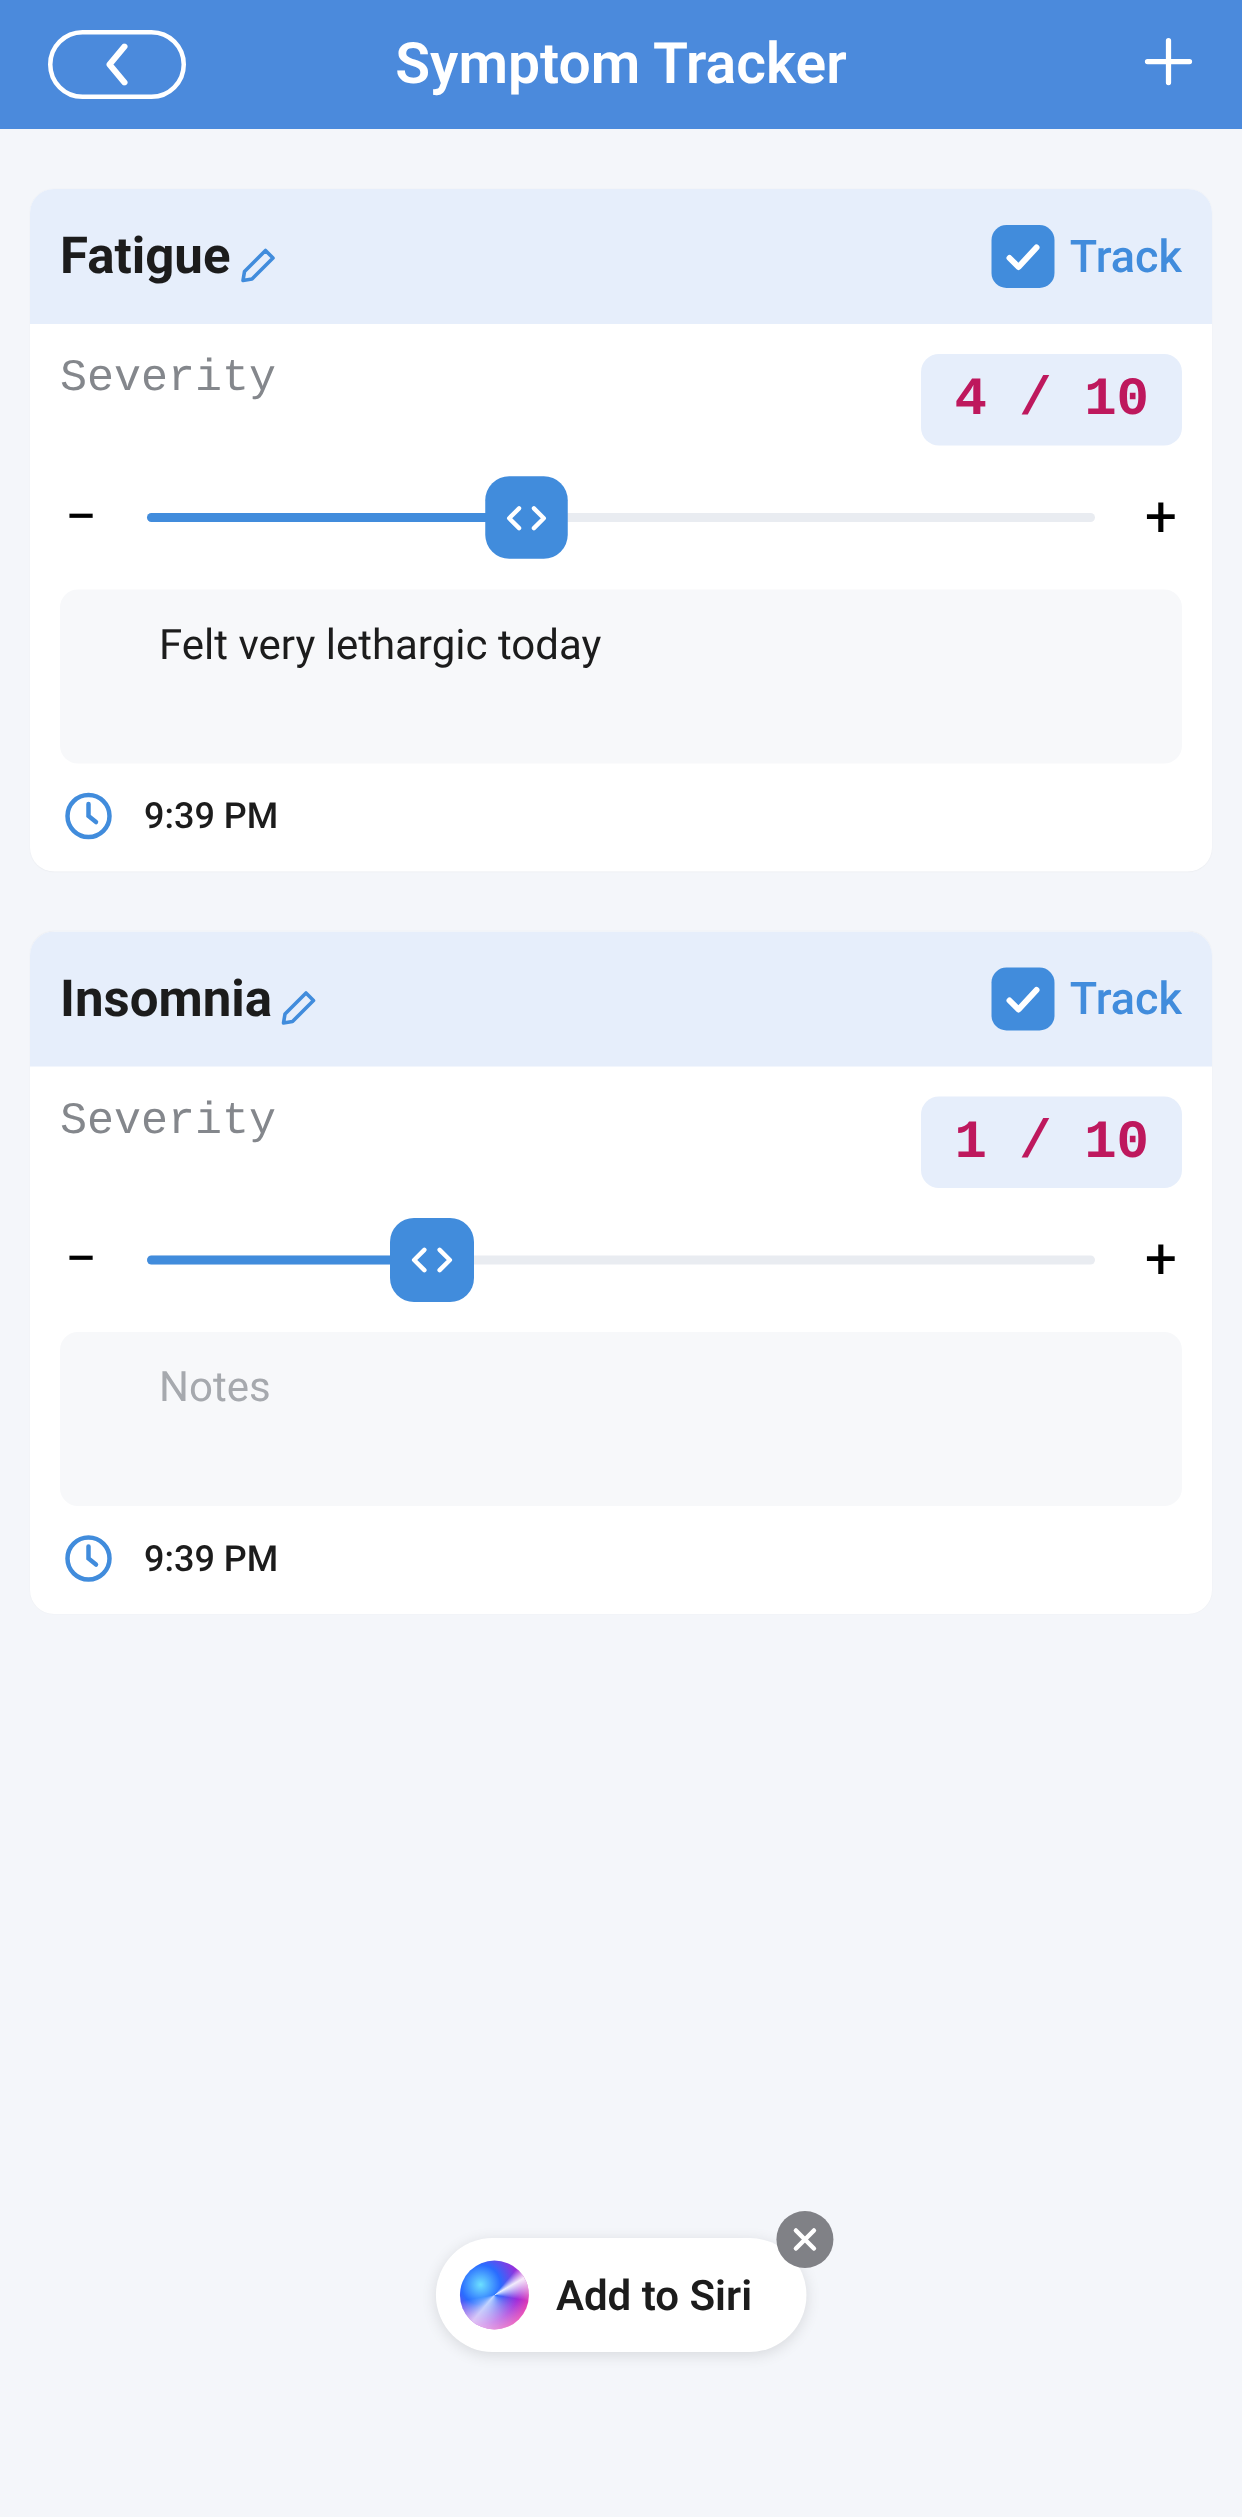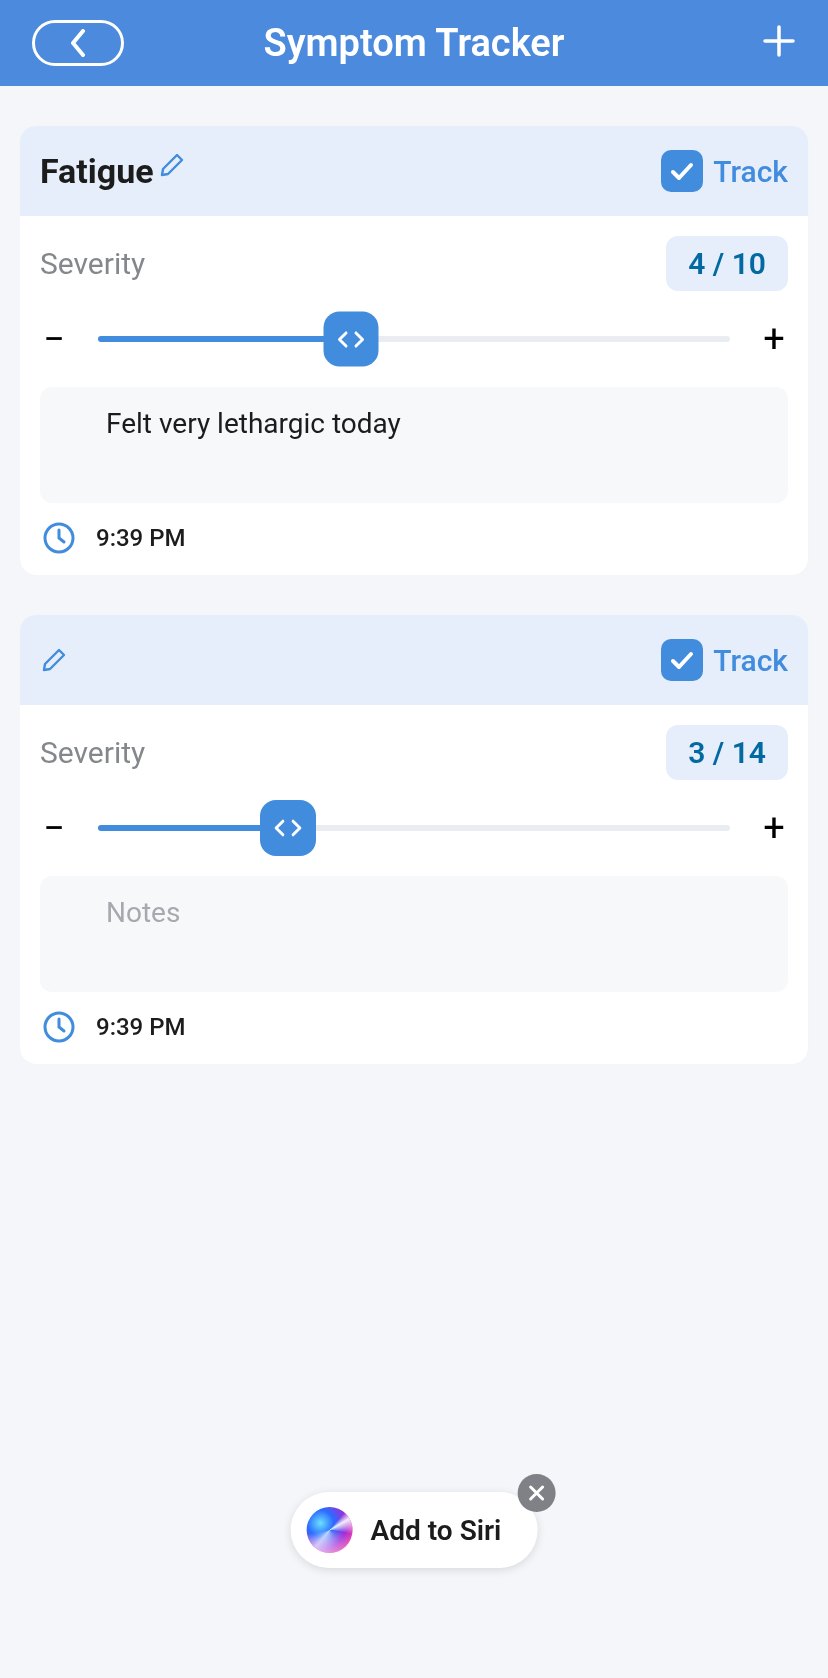--- a/index.html
+++ b/index.html
@@ -6,31 +6,31 @@
   html, body { width: 828px; height: 1678px; font-family: -apple-system, BlinkMacSystemFont, "Segoe UI", Roboto, sans-serif; background: #f4f6fa; overflow: hidden; }
   .header { background:#4b8adc; height:86px; display:flex; align-items:center; justify-content:space-between; padding:0 32px; }
   .back-btn { width:92px; height:46px; border:3px solid #fff; border-radius:23px; display:flex; align-items:center; justify-content:center; cursor:pointer; }
   .back-btn svg { width:18px; height:28px; }
   .header-title { color:#fff; font-size:38px; font-weight:600; position:absolute; left:50%; transform:translateX(-50%); }
   .add-btn { cursor:pointer; }
   .add-btn svg { width:34px; height:34px; }
   .content { padding:40px 20px 0 20px; }
   .card { background:#fff; border-radius:16px; margin-bottom:40px; overflow:hidden; box-shadow:0 0 1px rgba(0,0,0,0.05); }
   .card-header { background:#e6eefb; height:90px; display:flex; align-items:center; justify-content:space-between; padding:0 20px; }
-  .card-title-wrap { display:flex; align-items:flex-start; gap:4px; }
+  .card-title-wrap { display:flex; align-items:flex-end; gap:4px; }
   .card-title { font-size:34px; font-weight:700; color:#1c1c1c; }
   .pencil-icon svg { width:28px; height:28px; display:block; }
   .track-wrap { display:flex; align-items:center; gap:10px;justify-content:center; }
   .checkbox { width:42px; height:42px; background:#418cdc; border-radius:10px; display:flex; align-items:center; justify-content:center; cursor:pointer; }
   .checkbox svg { width:28px; height:28px; }
   .track-label { color:#418cdc; font-size:30px; font-weight:500; }
   .card-body { padding:20px; }
-  .severity-row { display:flex; align-items:center; justify-content:space-between; margin-bottom:26px; }
+  .severity-row { display:flex; justify-content:space-between; margin-bottom:26px;font-family:Liberation Mono, monospace; }
   .severity-label { color:#84878c; font-size:30px; }
-  .severity-badge { background:#e6eefb; color:#0369a1; font-size:30px; font-weight:600; padding:10px 22px; border-radius:12px; }
+  .severity-badge { background:#e6eefb; color:#be185d; font-size:36px; font-weight:600; padding:10px 22px; border-radius:12px; }
   .slider-row { display:flex; align-items:center; gap:30px; margin-bottom:26px; }
   .slider-btn { font-size:38px; color:#000; font-weight:400; width:28px; text-align:center; cursor:pointer; user-select:none; }
   .slider-track { position:relative; flex:1; height:6px; background:#e9ecf1; border-radius:3px; }
   .slider-fill { position:absolute; left:0; top:0; height:6px; background:#418cdc; border-radius:3px; }
   .slider-thumb { position:absolute; top:50%; transform:translate(-50%,-50%); background:#418cdc; border-radius:16px; display:flex; align-items:center; justify-content:center; cursor:grab; }
   .slider-thumb svg { display:block; }
   .notes-box { background:#f7f8fa; border-radius:12px; padding:20px 18px; min-height:112px; margin-bottom:18px; }
   .notes-box textarea { width:100%; height:72px; background:transparent; border:none; outline:none; resize:none; font-size:28px; font-family:inherit; color:#1c1c1c;margin-left:48px; }
   .notes-box textarea::placeholder { color:#a6a9ae; }
   .time-row { display:flex; align-items:center; gap:20px; padding-left:2px; }
@@ -107,39 +107,40 @@
               <path d="M17 9 V17 L22 21" stroke="#418cdc" stroke-width="3" fill="none" stroke-linecap="round"></path>
             </svg>
         </span>
         <span class="time-text">9:39 PM</span>
       </div>
     </div>
   </div>
     <div class="card">
     <div class="card-header">
       <div class="card-title-wrap">
+        <span class="card-title">Insomnia</span>
         <span class="pencil-icon">
           <svg viewBox="0 0 28 28">
               <path d="M19 4 L24 9 L10 23 L4 24 L5 18 Z" fill="none" stroke="#418cdc" stroke-width="2.4" stroke-linejoin="round"></path>
             </svg>
         </span>
       </div>
       <div class="track-wrap">
         <div class="checkbox">
           <svg viewBox="0 0 28 28">
               <path d="M5 15 L11 21 L23 8" stroke="#fff" stroke-width="4" fill="none" stroke-linecap="round" stroke-linejoin="round"></path>
             </svg>
         </div>
         <span class="track-label">Track</span>
       </div>
     </div>
     <div class="card-body">
       <div class="severity-row">
         <span class="severity-label">Severity</span>
-        <span class="severity-badge">3 / 14</span>
+        <span class="severity-badge">1 / 10</span>
       </div>
       <div class="slider-row">
         <span class="slider-btn">−</span>
         <div class="slider-track">
           <div class="slider-fill" style="width:30%"></div>
           <div class="slider-thumb" style="left:30%; width:56px; height:56px;">
             <svg viewBox="0 0 40 24" width="34" height="24">
                 <path d="M14 4 L6 12 L14 20 M26 4 L34 12 L26 20" stroke="#fff" stroke-width="3.5" fill="none" stroke-linecap="round" stroke-linejoin="round"></path>
               </svg>
           </div>

